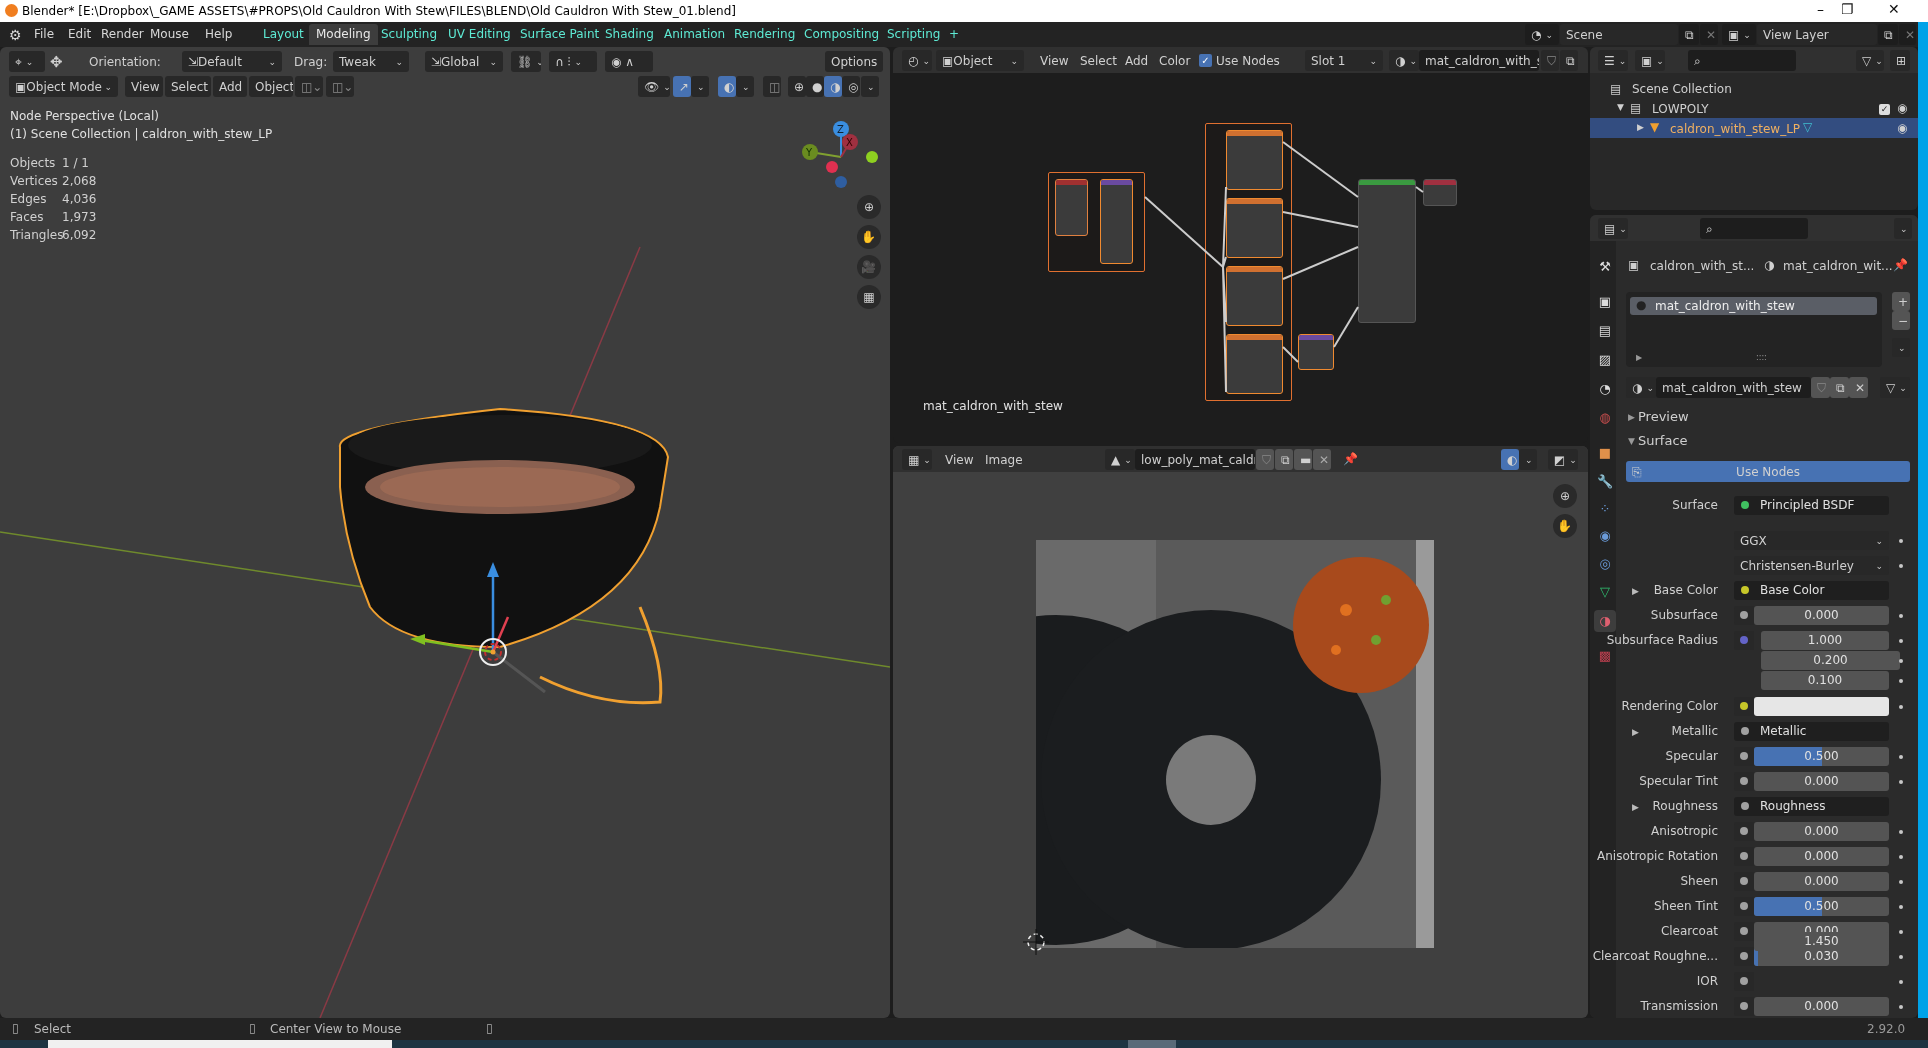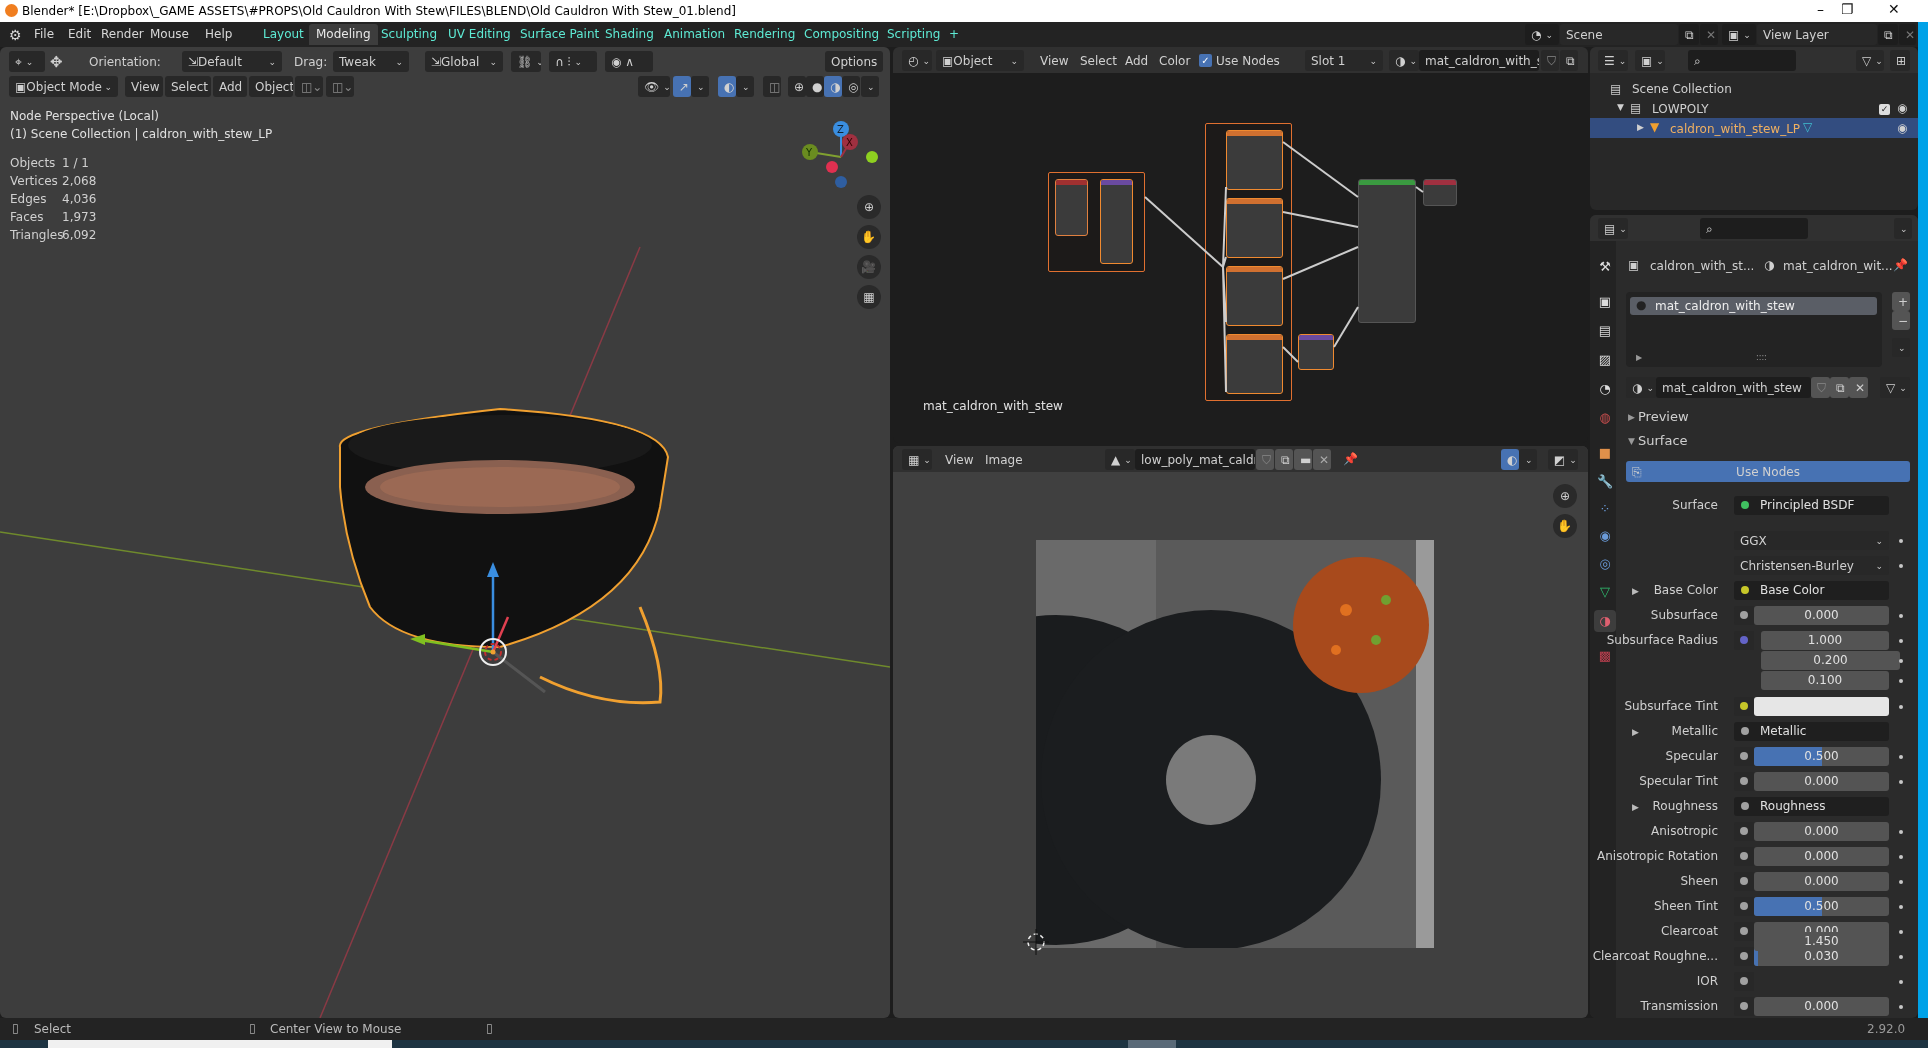--- a/index.html
+++ b/index.html
@@ -404,21 +404,21 @@
 <div class="socket" style="top:631px">
     <i style="background:#6363c7"></i>
   </div>
 <div class="pfield" style="top:631px;left:1761px;width:128px"><span>1.000</span></div>
 <div class="dot" style="top:639px"></div>
 <div class="pfield" style="top:651px;left:1761px;width:139px"><span>0.200</span></div>
 <div class="dot" style="top:659px"></div>
 <div class="pfield" style="top:671px;left:1761px;width:128px"><span>0.100</span></div>
 <div class="dot" style="top:679px"></div>
 
-<div class="prow-label" style="top:699px">Subsurface Tint</div>
+<div class="prow-label" style="top:699px">Rendering Color</div>
 <div class="socket" style="top:697px">
     <i style="background:#c7c729"></i>
   </div>
 <div class="pfield" style="top:697px;background:#e6e6e6"></div>
 <div class="dot" style="top:705px"></div>
 
 <div class="tri" style="top:727px">▶</div>
 <div class="prow-label" style="top:724px">Metallic</div>
 <div class="plink" style="top:722px"><i style="background:#a1a1a1"></i><span>Metallic</span></div>
 

